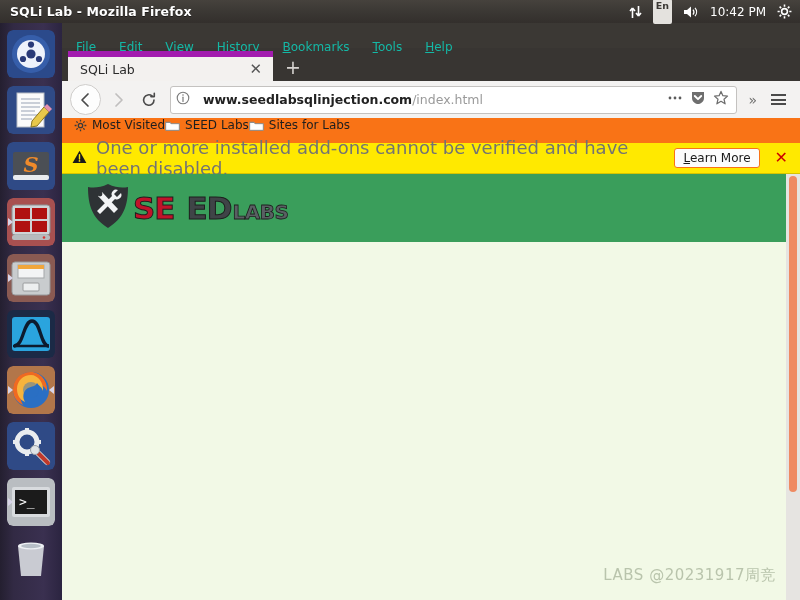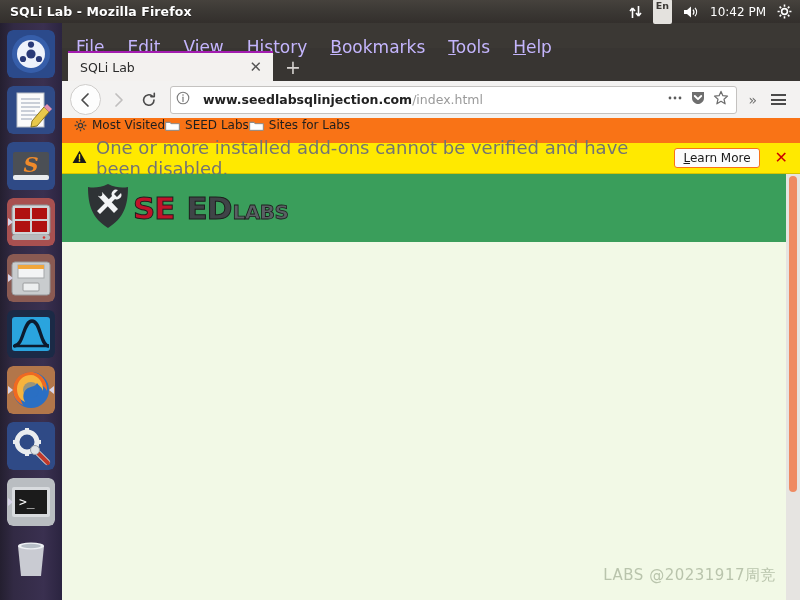--- a/index.html
+++ b/index.html
@@ -52,27 +52,27 @@
 
   
   .ff {
     position: absolute; top: 23px; left: 62px; width: 738px; height: 577px;
     background: #f3f2f1; overflow: hidden; z-index: 20;
   }
   .menubar {
     height: 25px; background: #3b3834; display: flex; align-items: center;
     padding-left: 14px; gap: 23px;
   }
-  .menubar span { color: #c4b5fd; font-size: 17px; margin-top: 23px; }
+  .menubar span { color: #14b8a6; font-size: 12px; margin-top: 23px; }
   .menubar u { text-decoration: underline; }
 
   .tabstrip { height: 33px; background: #383532; display: flex; align-items: flex-end; padding-left: 6px; }
   .tab {
     position: relative; height: 30px; min-width: 205px; background: #f3f1ef;
-    border-top: 2px solid #a21caf; display: flex; align-items: center;
+    border-top: 6px solid #a21caf; display: flex; align-items: center;
     padding: 0 8px 0 12px; box-sizing: border-box;
   }
   .tab-title { font-size: 12.5px; color: #2b2b2b; flex: 1; white-space: nowrap; }
   .tab-close { color: #555; font-size: 15px; line-height: 1; padding: 0 3px; }
   .newtab { color: #d6d3d0; font-size: 19px; line-height: 1; padding: 0 10px 4px 12px; }
 
   .navbar { height: 37px; background: #f3f2f1; display: flex; align-items: center; padding: 0 8px; gap: 2px; }
   .navbtn { width: 29px; height: 29px; display: flex; align-items: center; justify-content: center; border-radius: 50%; }
   .navbtn.back { border: 1px solid #cfcdcb; background: #fdfdfd; }
   .urlbar {

